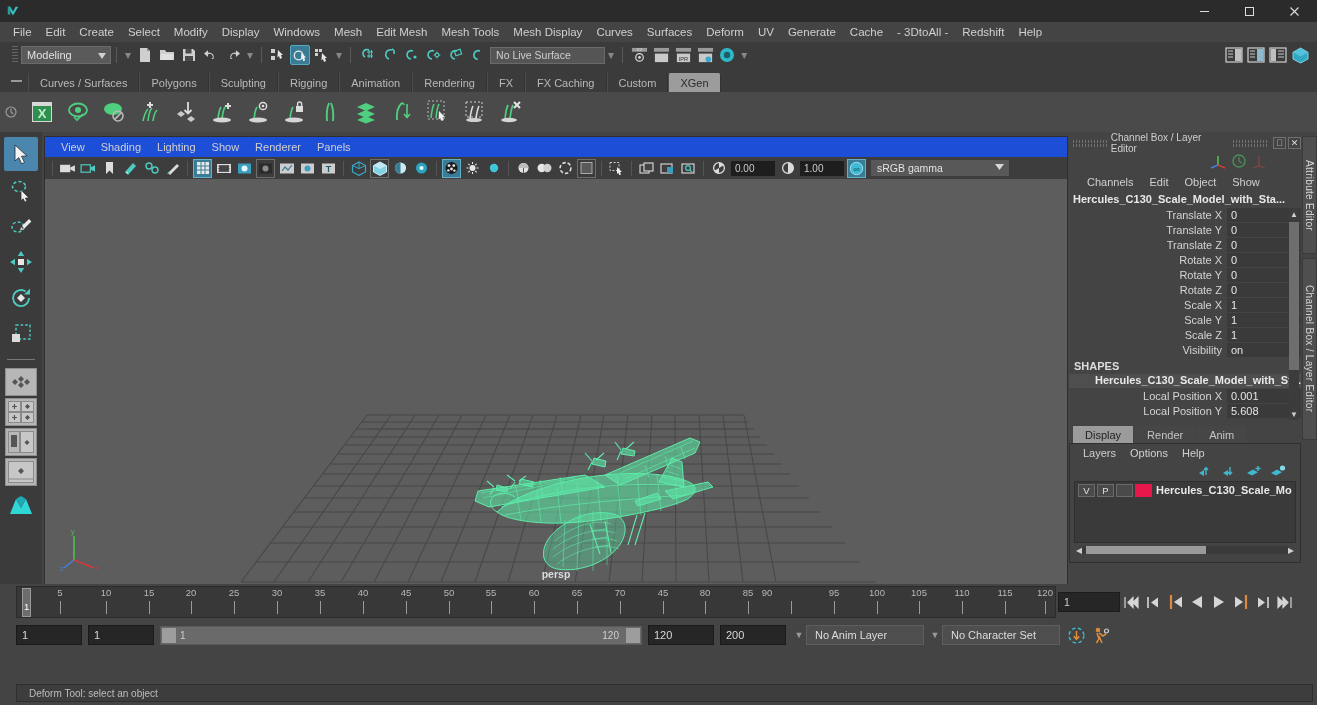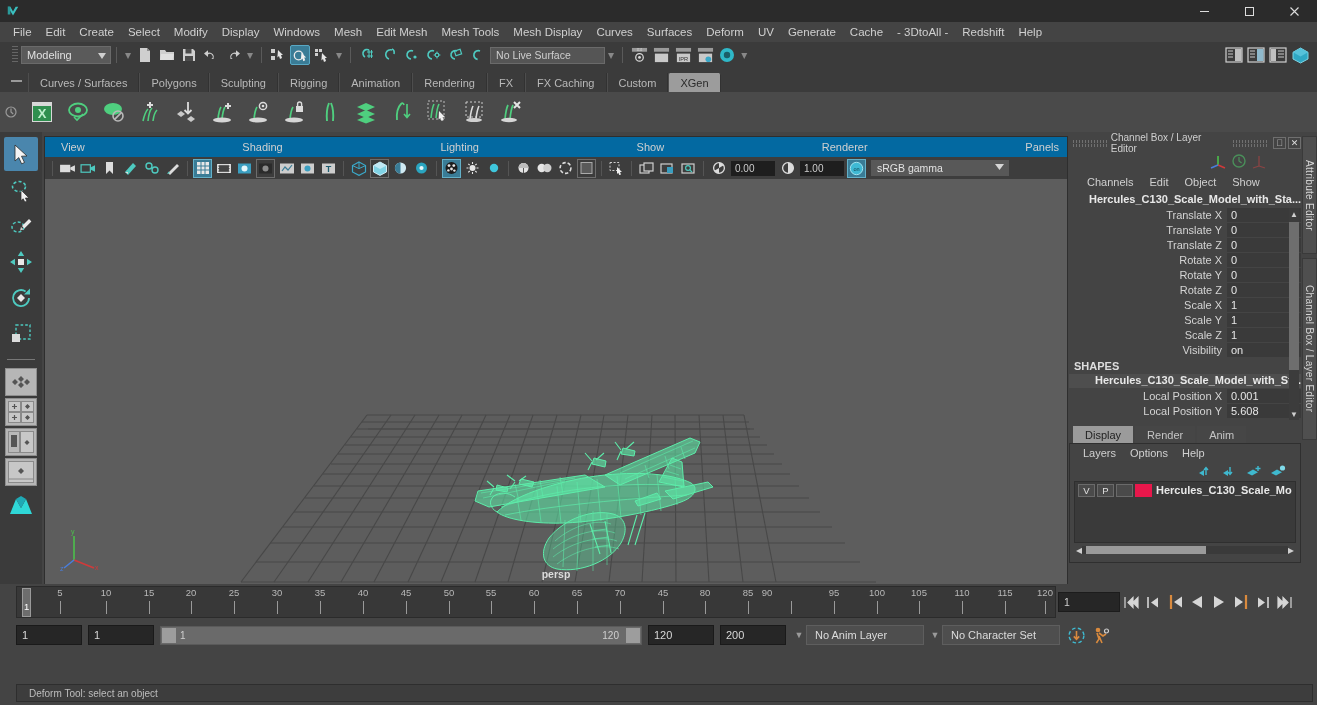--- a/index.html
+++ b/index.html
@@ -82,21 +82,21 @@
   .tool.active{ background:#4a86ad;}
   .tool-sep{ width:28px;height:1px;background:#777;margin:7px 0;}
   .tool-img{ width:32px;height:28px;margin:1px 0;background:#b6b6b6;border:1px solid #8e8e8e;
              display:flex;align-items:center;justify-content:center;}
 
   
   .viewport{
     position:absolute; left:44px; top:136px; width:1024px; height:448px;
     background:#5d5d5d; border:1px solid #2e2e2e;
   }
-  .vp-menubar{ height:20px; background:#0369a1; display:flex;align-items:center;padding-left:8px;justify-content:space-between;}
+  .vp-menubar{ height:20px; background:#1d4ed8; display:flex;align-items:center;padding-left:8px;}
   .vp-menu{ padding:2px 8px; font-size:11px; color:#d0d0d0;}
   .vp-toolbar{ height:22px; background:#3d3d3d; display:flex;align-items:center;padding-left:3px;}
   .vico{ width:19px;height:19px;margin:0 1px;display:inline-flex;align-items:center;justify-content:center;}
   .vico.sel{ background:#3a7c96;border:1px solid #63b0c8;}
   .vico.selg{ background:#3c3c3c;border:1px solid #6d6d6d;}
   .vdiv{ width:1px;height:15px;background:#555;margin:0 4px;}
   .numfield{ width:44px;height:15px;background:#1e1e1e;color:#ccc;font-size:10px;
              display:flex;align-items:center;padding-left:4px;margin:0 2px;}
   .gammasel{ width:138px;height:16px;background:#585858;color:#e2e2e2;font-size:10.5px;
              display:flex;align-items:center;padding-left:6px;margin-left:4px;position:relative;}
@@ -113,21 +113,21 @@
   .cb-dots{ width:34px;height:8px;margin:0 4px;
     background:repeating-linear-gradient(to right,#707070 0,#707070 1px,transparent 1px,transparent 3px),
                repeating-linear-gradient(to right,#707070 0,#707070 1px,transparent 1px,transparent 3px);
     background-size:100% 3px; background-position:0 1px, 0 5px; background-repeat:no-repeat;}
   .cb-hbtn{ width:13px;height:12px; display:inline-flex;align-items:center;justify-content:center;
             border:1px solid #6f6f6f; margin-left:2px; font-size:9px; color:#ddd;}
   .cb-axis{ height:22px; display:flex;align-items:center;justify-content:flex-end;padding-right:34px;}
   .cb-menubar{ height:20px; display:flex;align-items:center; padding-left:10px;}
   .cb-menu{ font-size:11px;color:#d0d0d0;padding:1px 8px;}
   .cb-body{ position:relative; height:232px; overflow:hidden;}
-  .cb-objname{ font-size:11px;font-weight:bold;color:#e8e8e8;padding:1px 0 2px 20px;white-space:nowrap;}
+  .cb-objname{ font-size:11px;font-weight:bold;color:#e8e8e8;padding:1px 0 2px 4px;white-space:nowrap;}
   .cb-row{ display:flex; height:15px; align-items:center;}
   .cb-lbl{ flex:1; text-align:right; padding-right:5px; font-size:11px; color:#d4d4d4; white-space:nowrap;}
   .cb-val{ width:74px; height:14px; background:#3a3a3a; color:#e6e6e6; font-size:11px;
            padding-left:4px; display:flex; align-items:center;}
   .cb-section{ font-size:11px;font-weight:bold;color:#ddd;padding:3px 0 2px 5px;}
   .cb-shape{ font-size:11px;font-weight:bold;color:#e8e8e8;padding:0 0 2px 10px;
              background:#4e4e4e; white-space:nowrap;text-align:right;}
   .cb-scroll{ position:absolute; right:2px; top:16px; width:10px; height:212px; background:#3c3c3c;}
   .cb-thumb{ position:absolute; left:0; top:14px; width:10px; height:148px; background:#6e6e6e;}
   .cb-arr{ position:absolute;left:0;width:10px;height:12px;color:#cfcfcf;font-size:8px;

